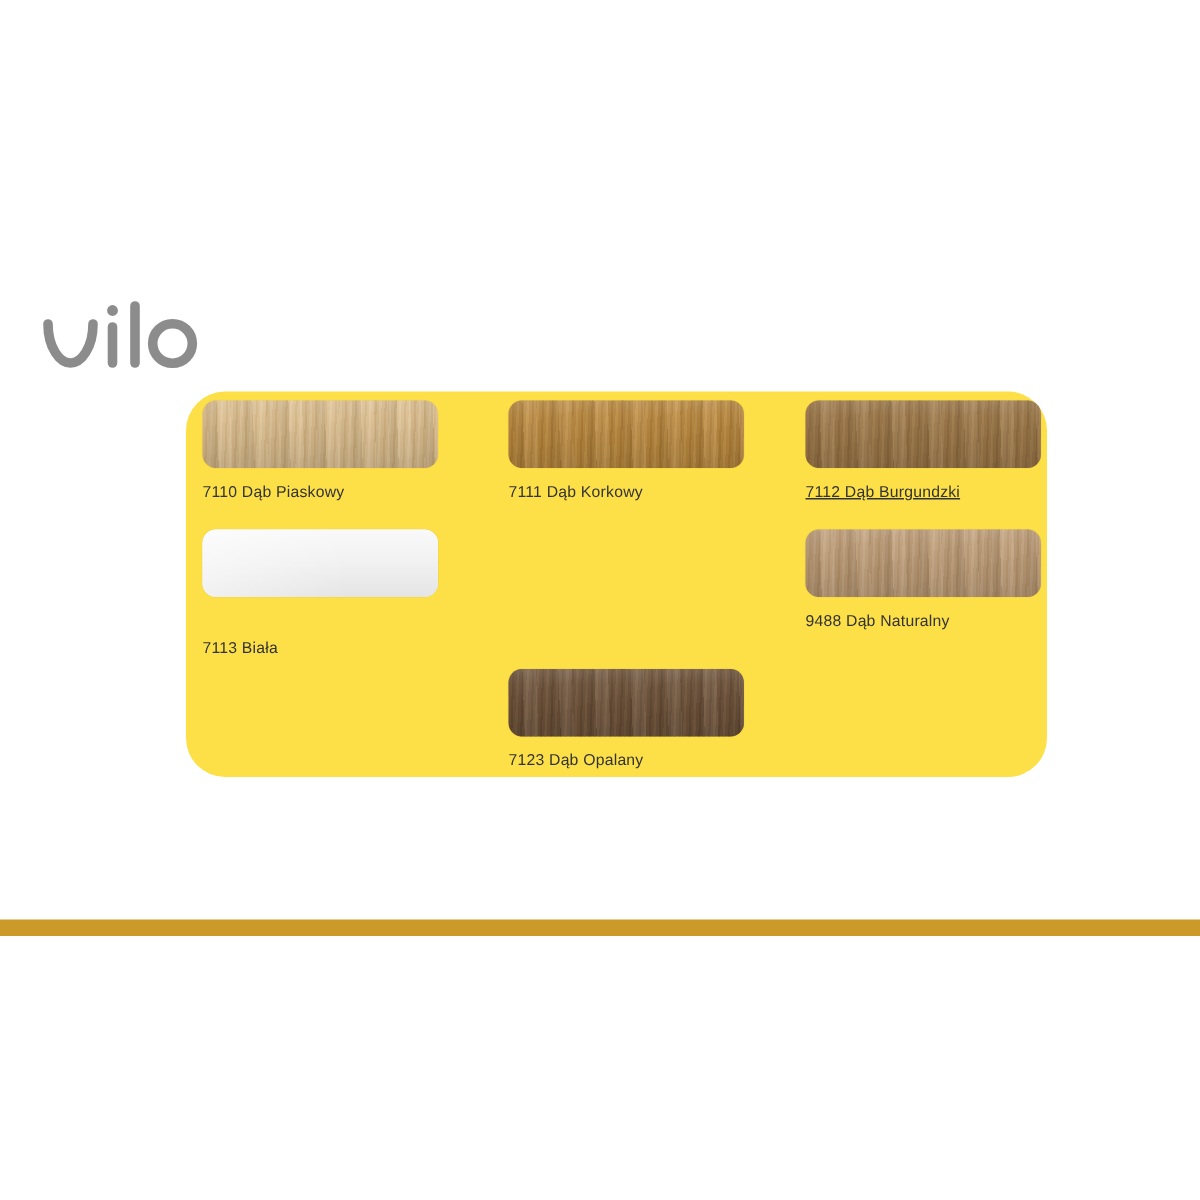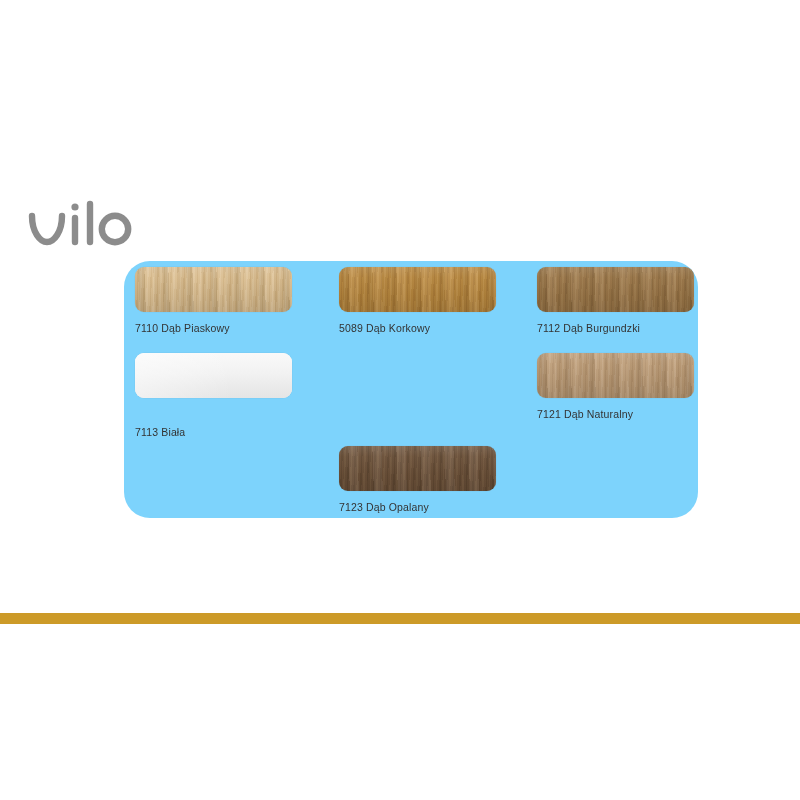--- a/index.html
+++ b/index.html
@@ -101,61 +101,61 @@
     <g fill="none" stroke="#8c8c8c" stroke-width="6.4" stroke-linecap="round" stroke-linejoin="round">
       <path d="M6 18 C 6 34, 14 44, 21 44 C 28 44, 36 34, 36 18"></path>
       <path d="M49 20 L 49 44"></path>
       <path d="M64 6 L 64 44"></path>
     </g>
     <circle cx="89" cy="31" r="13.2" fill="none" stroke="#8c8c8c" stroke-width="6.4"></circle>
     <circle cx="49" cy="9" r="3.6" fill="#8c8c8c"></circle>
   </svg>
 </div>
 
-<div class="sample-card" style="background: #7dd3fc;">
+<div class="sample-card" style="background: #fde047;">
   <div class="swatch-grid">
       <div class="swatch-cell c0 r0">
         <div class="swatch-chip" style="background: rgb(217, 187, 140);">
           <div class="grain-a" style="background: repeating-linear-gradient(92deg, rgba(0, 0, 0, 0) 0px, rgba(0, 0, 0, 0) 2px, rgba(189, 154, 99, 0.333) 2px, rgba(189, 154, 99, 0.333) 3.4px, rgba(255, 255, 255, 0) 3.4px, rgba(255, 255, 255, 0) 5px, rgba(231, 209, 171, 0.4) 5px, rgba(231, 209, 171, 0.4) 6.6px);"></div>
           <div class="grain-b" style="background: repeating-linear-gradient(88deg, rgba(0, 0, 0, 0.07) 0px, rgba(0, 0, 0, 0.07) 6px, rgba(255, 255, 255, 0.06) 6px, rgba(255, 255, 255, 0.06) 15px, rgba(0, 0, 0, 0.03) 15px, rgba(0, 0, 0, 0.03) 24px);"></div>
           <div class="grain-c" style="background: linear-gradient(rgba(255, 255, 255, 0.17) 0%, rgba(255, 255, 255, 0.03) 28%, rgba(0, 0, 0, 0.05) 62%, rgba(0, 0, 0, 0.13) 100%); mix-blend-mode: normal;"></div>
         </div>
         <div class="swatch-label" style="color: rgb(51, 51, 51);">7110 Dąb Piaskowy</div>
       </div>
       <div class="swatch-cell c1 r0">
         <div class="swatch-chip" style="background: rgb(184, 135, 62);">
           <div class="grain-a" style="background: repeating-linear-gradient(92deg, rgba(0, 0, 0, 0) 0px, rgba(0, 0, 0, 0) 2px, rgba(150, 103, 42, 0.333) 2px, rgba(150, 103, 42, 0.333) 3.4px, rgba(255, 255, 255, 0) 3.4px, rgba(255, 255, 255, 0) 5px, rgba(207, 163, 92, 0.4) 5px, rgba(207, 163, 92, 0.4) 6.6px);"></div>
           <div class="grain-b" style="background: repeating-linear-gradient(88deg, rgba(0, 0, 0, 0.07) 0px, rgba(0, 0, 0, 0.07) 6px, rgba(255, 255, 255, 0.06) 6px, rgba(255, 255, 255, 0.06) 15px, rgba(0, 0, 0, 0.03) 15px, rgba(0, 0, 0, 0.03) 24px);"></div>
           <div class="grain-c" style="background: linear-gradient(rgba(255, 255, 255, 0.17) 0%, rgba(255, 255, 255, 0.03) 28%, rgba(0, 0, 0, 0.05) 62%, rgba(0, 0, 0, 0.13) 100%); mix-blend-mode: normal;"></div>
         </div>
-        <div class="swatch-label" style="color: rgb(51, 51, 51);">5089 Dąb Korkowy</div>
+        <div class="swatch-label" style="color: rgb(51, 51, 51);">7111 Dąb Korkowy</div>
       </div>
       <div class="swatch-cell c2 r0">
         <div class="swatch-chip" style="background: rgb(155, 118, 71);">
           <div class="grain-a" style="background: repeating-linear-gradient(92deg, rgba(0, 0, 0, 0) 0px, rgba(0, 0, 0, 0) 2px, rgba(122, 90, 51, 0.333) 2px, rgba(122, 90, 51, 0.333) 3.4px, rgba(255, 255, 255, 0) 3.4px, rgba(255, 255, 255, 0) 5px, rgba(176, 143, 95, 0.4) 5px, rgba(176, 143, 95, 0.4) 6.6px);"></div>
           <div class="grain-b" style="background: repeating-linear-gradient(88deg, rgba(0, 0, 0, 0.07) 0px, rgba(0, 0, 0, 0.07) 6px, rgba(255, 255, 255, 0.06) 6px, rgba(255, 255, 255, 0.06) 15px, rgba(0, 0, 0, 0.03) 15px, rgba(0, 0, 0, 0.03) 24px);"></div>
           <div class="grain-c" style="background: linear-gradient(rgba(255, 255, 255, 0.17) 0%, rgba(255, 255, 255, 0.03) 28%, rgba(0, 0, 0, 0.05) 62%, rgba(0, 0, 0, 0.13) 100%); mix-blend-mode: normal;"></div>
         </div>
-        <div class="swatch-label" style="color: rgb(51, 51, 51);">7112 Dąb Burgundzki</div>
+        <div class="swatch-label" style="color: rgb(51, 51, 51); text-decoration: underline;">7112 Dąb Burgundzki</div>
       </div>
       <div class="swatch-cell c0 r1">
         <div class="swatch-chip" style="background: rgb(242, 242, 242);">
           <div class="grain-a" style="background: linear-gradient(rgb(251, 251, 251) 0%, rgb(242, 242, 242) 45%, rgb(226, 226, 226) 100%);"></div>
           <div class="grain-b" style="background: linear-gradient(90deg, rgba(255, 255, 255, 0.55), rgba(255, 255, 255, 0) 60%);"></div>
           <div class="grain-c" style="background: none;"></div>
         </div>
         <div class="swatch-label" style="color: rgb(51, 51, 51); margin-top: 28px;">7113 Biała</div>
       </div>
       <div class="swatch-cell c2 r1">
         <div class="swatch-chip" style="background: rgb(187, 154, 116);">
           <div class="grain-a" style="background: repeating-linear-gradient(92deg, rgba(0, 0, 0, 0) 0px, rgba(0, 0, 0, 0) 2px, rgba(160, 126, 88, 0.333) 2px, rgba(160, 126, 88, 0.333) 3.4px, rgba(255, 255, 255, 0) 3.4px, rgba(255, 255, 255, 0) 5px, rgba(205, 178, 147, 0.4) 5px, rgba(205, 178, 147, 0.4) 6.6px);"></div>
           <div class="grain-b" style="background: repeating-linear-gradient(88deg, rgba(0, 0, 0, 0.07) 0px, rgba(0, 0, 0, 0.07) 6px, rgba(255, 255, 255, 0.06) 6px, rgba(255, 255, 255, 0.06) 15px, rgba(0, 0, 0, 0.03) 15px, rgba(0, 0, 0, 0.03) 24px);"></div>
           <div class="grain-c" style="background: linear-gradient(rgba(255, 255, 255, 0.17) 0%, rgba(255, 255, 255, 0.03) 28%, rgba(0, 0, 0, 0.05) 62%, rgba(0, 0, 0, 0.13) 100%); mix-blend-mode: normal;"></div>
         </div>
-        <div class="swatch-label" style="color: rgb(51, 51, 51);">7121 Dąb Naturalny</div>
+        <div class="swatch-label" style="color: rgb(51, 51, 51);">9488 Dąb Naturalny</div>
       </div>
       <div class="swatch-cell c1 r2">
         <div class="swatch-chip" style="background: rgb(109, 82, 58);">
           <div class="grain-a" style="background: repeating-linear-gradient(92deg, rgba(0, 0, 0, 0) 0px, rgba(0, 0, 0, 0) 2px, rgba(79, 58, 38, 0.333) 2px, rgba(79, 58, 38, 0.333) 3.4px, rgba(255, 255, 255, 0) 3.4px, rgba(255, 255, 255, 0) 5px, rgba(134, 106, 76, 0.4) 5px, rgba(134, 106, 76, 0.4) 6.6px);"></div>
           <div class="grain-b" style="background: repeating-linear-gradient(88deg, rgba(0, 0, 0, 0.07) 0px, rgba(0, 0, 0, 0.07) 6px, rgba(255, 255, 255, 0.06) 6px, rgba(255, 255, 255, 0.06) 15px, rgba(0, 0, 0, 0.03) 15px, rgba(0, 0, 0, 0.03) 24px);"></div>
           <div class="grain-c" style="background: linear-gradient(rgba(255, 255, 255, 0.17) 0%, rgba(255, 255, 255, 0.03) 28%, rgba(0, 0, 0, 0.05) 62%, rgba(0, 0, 0, 0.13) 100%); mix-blend-mode: normal;"></div>
         </div>
         <div class="swatch-label" style="color: rgb(51, 51, 51);">7123 Dąb Opalany</div>
       </div>
     </div>

